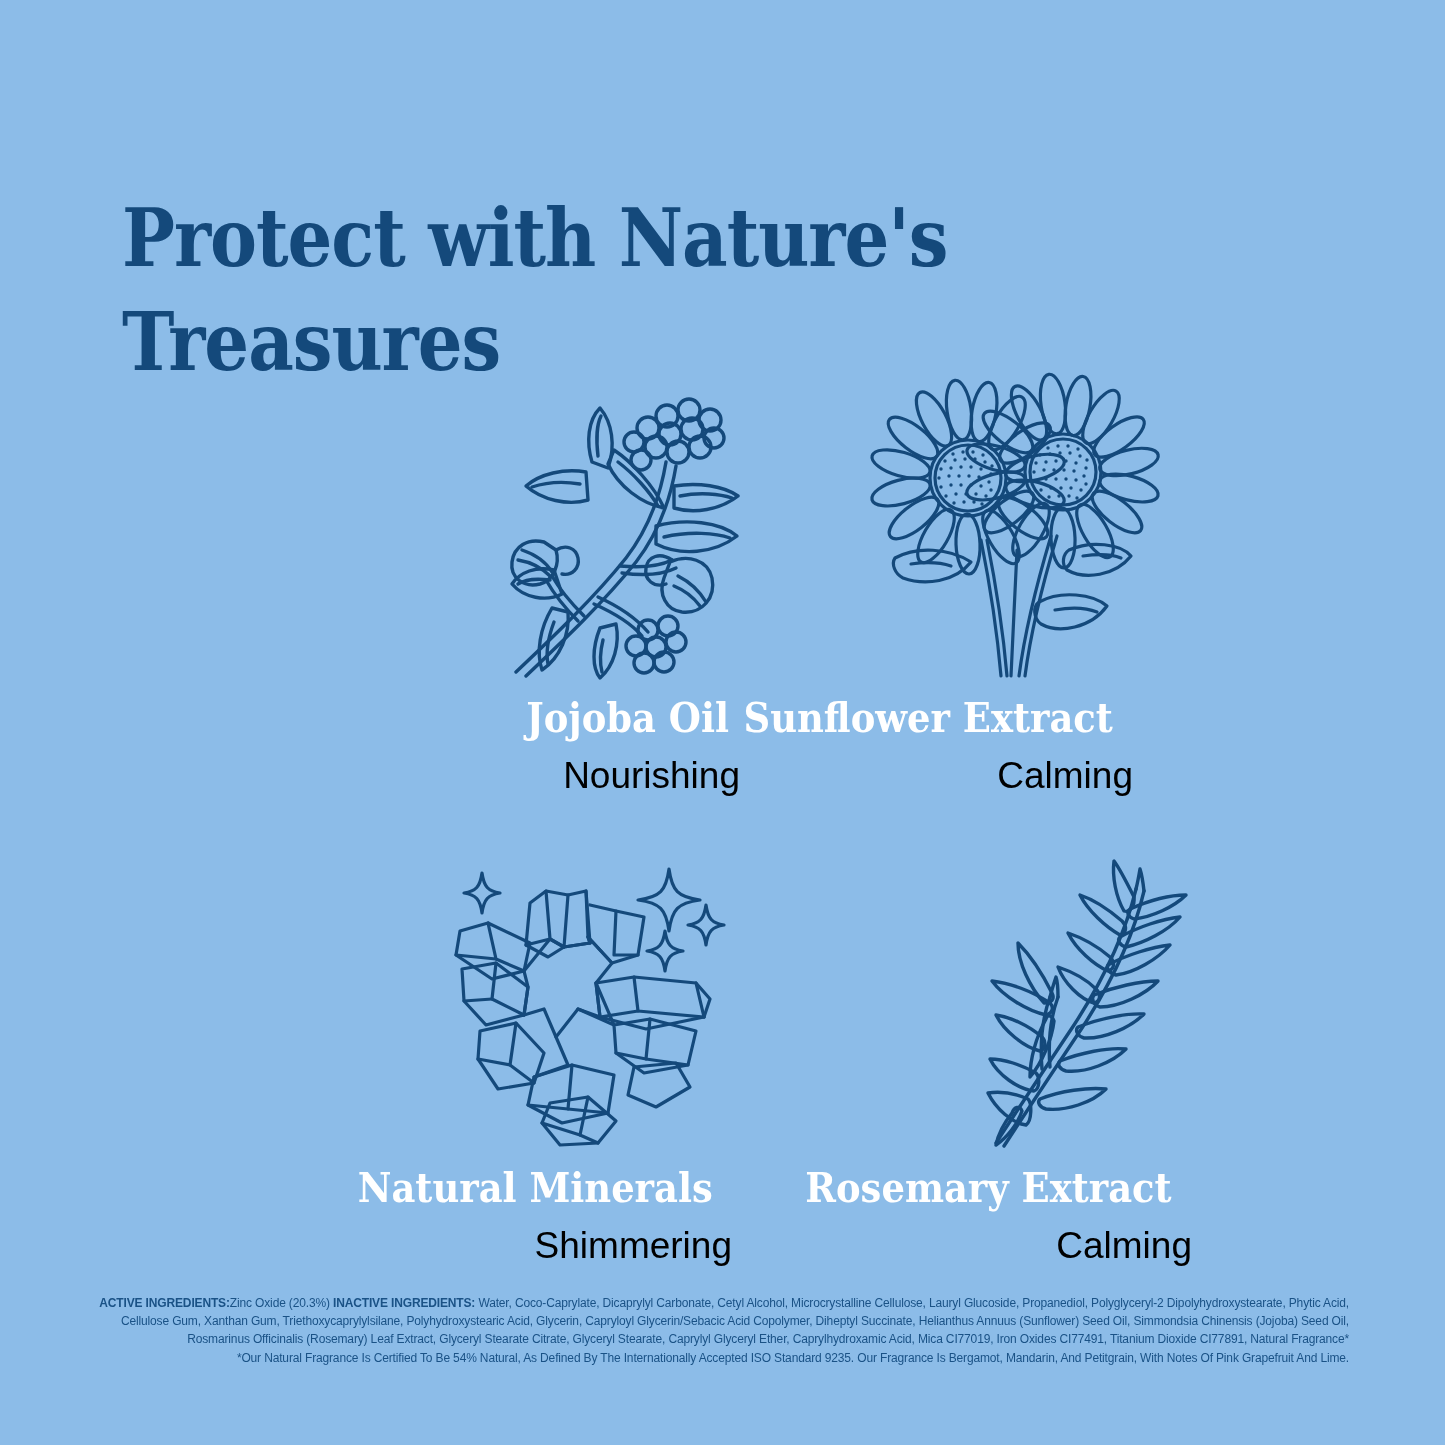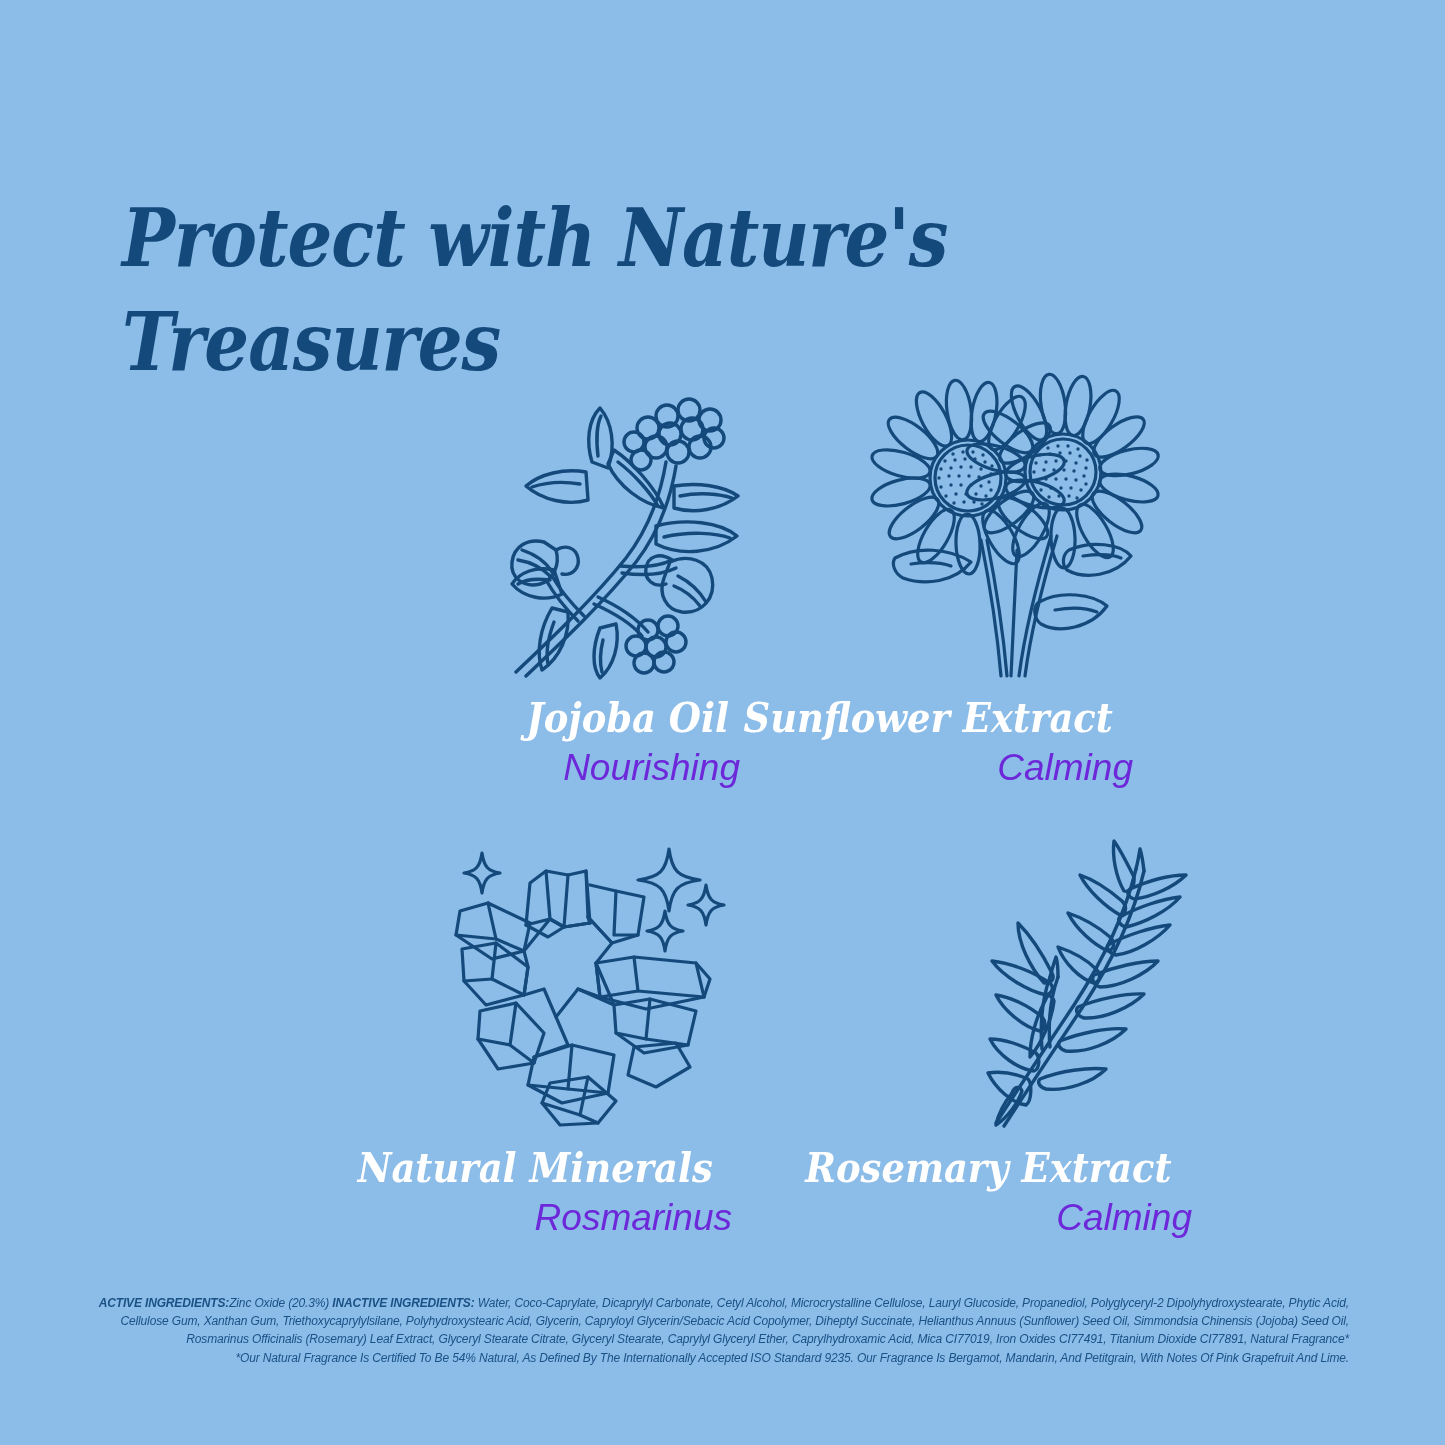--- a/index.html
+++ b/index.html
@@ -13,21 +13,20 @@
     font-family: "Liberation Sans", sans-serif;
     overflow: hidden;
     position: relative;
   }
 
   #page {
     position: relative;
     width: 1445px;
     height: 1327px;
     box-sizing: border-box;
-    font-style: italic;
   }
 
   
   #headline {
     position: absolute;
     left: 122px;
     top: 132px;
     width: 950px;
     font-family: "DejaVu Serif", "Liberation Serif", serif;
     font-weight: 700;
@@ -46,21 +45,21 @@
     justify-content: center;
     align-items: flex-start;
   }
   #row-1 {
     left: 150px;
     top: 388px;
     width: 1180px;
   }
   #row-2 {
     left: 272px;
-    top: 838px;
+    top: 858px;
     width: 920px;
   }
 
   .card {
     display: flex;
     flex-direction: column;
     align-items: flex-end;
     box-sizing: border-box;
   }
   #row-1 .card { width: 393px; }
@@ -85,22 +84,22 @@
     color: #ffffff;
     margin-top: 18px;
     white-space: nowrap;
     transform: scaleX(0.9);
   }
   .ing-benefit {
     font-family: "Liberation Sans", sans-serif;
     font-weight: 400;
     font-size: 37px;
     line-height: 1;
-    color: #6d28d9;
-    margin-top: 10px;
+    color: #000000;
+    margin-top: 18px;
     white-space: nowrap;
   }
 
   
   #fineprint {
     position: absolute;
     left: 96px;
     top: 1294px;
     width: 1253px;
     text-align: right;
@@ -397,21 +396,21 @@
           <path d="M112 244 L 150 238 L 178 262 L 160 284 L 122 286 L 104 264 Z"></path>
           <path d="M150 238 L 142 276 L 160 284"></path>
           <path d="M142 276 L 104 264"></path>
 
           <path d="M126 88 L 152 84 L 150 78 L 174 104 L 158 124 L 162 158 L 140 150 L 118 178 L 106 150 L 86 156 L 90 128 L 86 112 L 112 80 Z"></path>
           <path d="M118 178 L 130 206 L 96 218"></path>
           <path d="M140 150 L 176 166 L 158 124"></path>
         </svg>
       </div>
       <div class="ing-name">Natural Minerals</div>
-      <div class="ing-benefit">Rosmarinus</div>
+      <div class="ing-benefit">Shimmering</div>
     </div>
 
     <div class="card">
       <div class="icon-wrap">
         <svg width="208" height="286" viewBox="0 0 208 286" fill="none" stroke="#14497b" stroke-width="3.4" stroke-linecap="round" stroke-linejoin="round">
 
           <path d="M12 282 C 34 248, 62 206, 90 164 C 116 124, 140 78, 152 28"></path>
           <path d="M20 285 C 42 251, 70 209, 98 167 C 124 127, 148 82, 160 30"></path>
           <path d="M152 28 C 154 20, 155 14, 156 8 C 158 14, 159 21, 160 30"></path>
 

